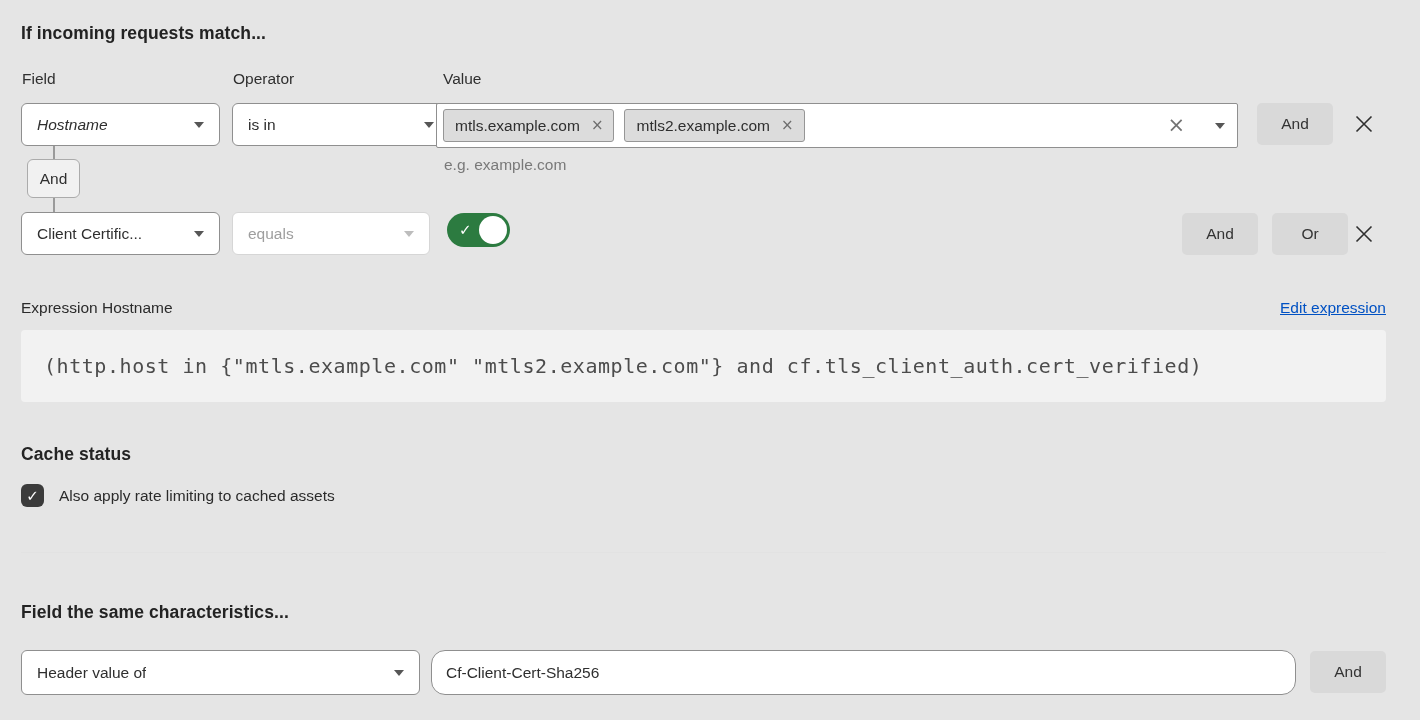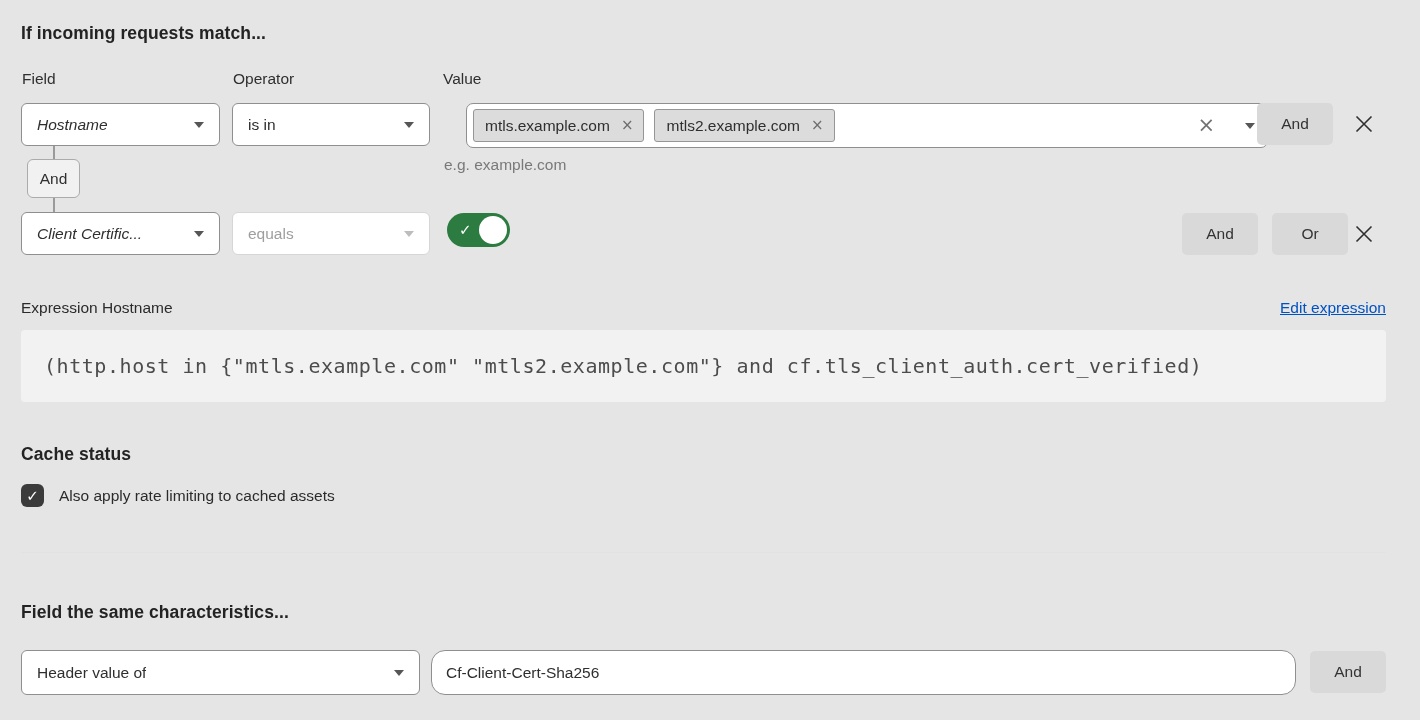--- a/index.html
+++ b/index.html
@@ -21,22 +21,22 @@
 
   .sel{position:absolute;height:43px;background:#fff;border:1px solid var(--border-gray);
        border-radius:6px;display:flex;align-items:center;padding:0 15px;font-size:15.5px;
        color:var(--text-mid);cursor:pointer;white-space:nowrap;}
   .sel .txt{overflow:hidden;text-overflow:ellipsis;}
   .chev{width:0;height:0;border-left:5.5px solid transparent;border-right:5.5px solid transparent;
         border-top:6.5px solid #565656;margin-left:auto;flex:none;}
   .sel.disabled{border-color:#d6d6d6;color:#9e9e9e;cursor:default;}
   .sel.disabled .chev{border-top-color:#bdbdbd;}
 
-  .msel{position:absolute;left:466px;top:103px;width:802px;height:45px;background:#fff;
-        border:1px solid var(--border-gray);border-radius:7px;display:flex;align-items:center;
+  .msel{position:absolute;left:436px;top:103px;width:802px;height:45px;background:#fff;
+        border:1px solid var(--border-gray);border-radius:2px;display:flex;align-items:center;
         padding:0 12px 0 6px;gap:10px;cursor:text;}
   .chip{display:flex;align-items:center;gap:11px;height:33px;padding:0 10px 0 11px;
         background:#dcdcdc;border:1px solid #969696;border-radius:3px;font-size:15.5px;
         color:var(--text-mid);flex:none;}
   .chip .x{color:#6d6d6d;font-size:15px;line-height:1;cursor:pointer;font-family:"DejaVu Sans",sans-serif;}
   .msel .clear{margin-left:auto;color:#737373;font-size:21px;line-height:1;cursor:pointer;
         font-family:"DejaVu Sans",sans-serif;}
   .msel .chev{margin-left:20px;}
 
   .helper{position:absolute;left:444px;top:156px;font-size:15.5px;color:var(--text-muted);}
@@ -87,21 +87,21 @@
   <div class="h" style="left:21px;top:23px;">If incoming requests match...</div>
 
   <div class="lbl" style="left:22px;top:70px;">Field</div>
   <div class="lbl" style="left:233px;top:70px;">Operator</div>
   <div class="lbl" style="left:443px;top:70px;">Value</div>
 
   <div class="sel" style="left:21px;top:103px;width:199px;font-style:italic;">
     <span class="txt">Hostname</span>
     <span class="chev"></span>
   </div>
-  <div class="sel" style="left:232px;top:103px;width:198px;">
+  <div class="sel" style="left:232px;top:103px;width:218px;">
     <span class="txt">is in</span>
     <span class="chev"></span>
   </div>
 
   <div class="msel">
     <span class="chip">
       <span>mtls.example.com</span>
       <span class="x">×</span>
     </span>
     <span class="chip">
@@ -117,21 +117,21 @@
   <button class="xdel" style="left:1352px;top:112px;">
     <svg width="22" height="22" viewBox="0 0 22 22">
       <path d="M3.5 3.5 L18.5 18.5 M18.5 3.5 L3.5 18.5" stroke="#2f2f2f" stroke-width="1.6" fill="none"></path>
     </svg>
   </button>
 
   <div class="connline" style="left:53px;top:146px;height:13px;"></div>
   <div class="connchip">And</div>
   <div class="connline" style="left:53px;top:198px;height:14px;"></div>
 
-  <div class="sel" style="left:21px;top:212px;width:199px;font-style:italic;">
+  <div class="sel" style="left:21px;top:212px;width:199px;">
     <span class="txt">Client Certific...</span>
     <span class="chev"></span>
   </div>
   <div class="sel disabled" style="left:232px;top:212px;width:198px;">
     <span class="txt">equals</span>
     <span class="chev"></span>
   </div>
 
   <div class="toggle">
     <span class="check">✓</span>

